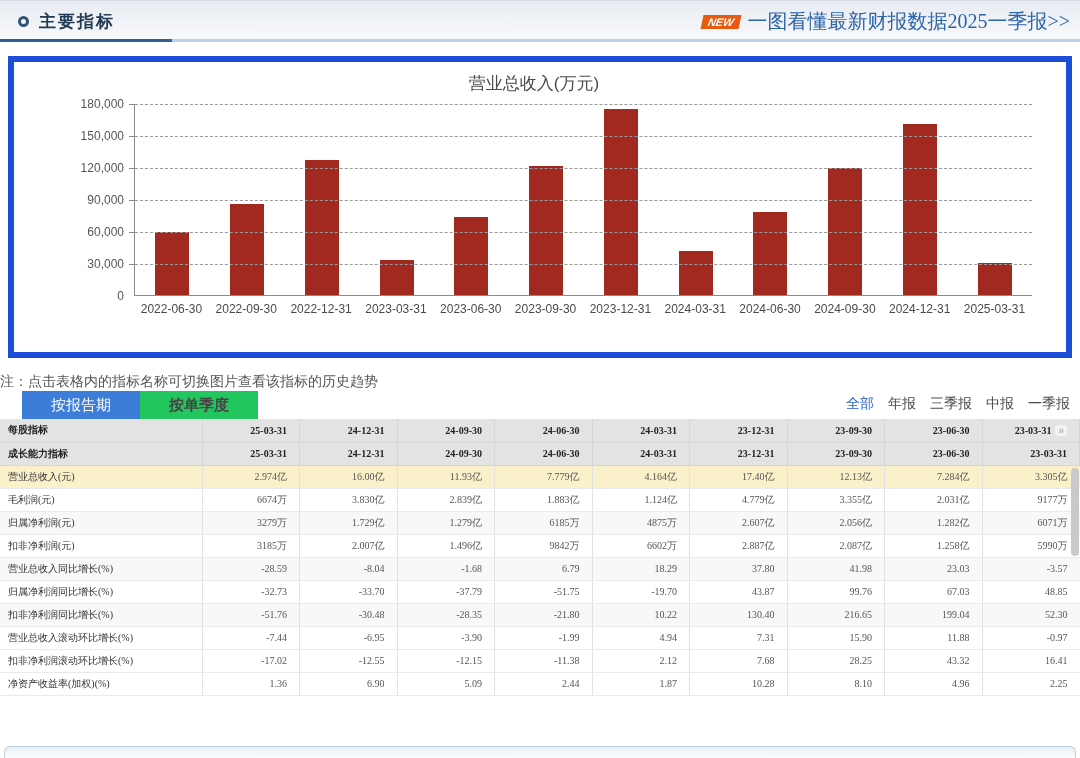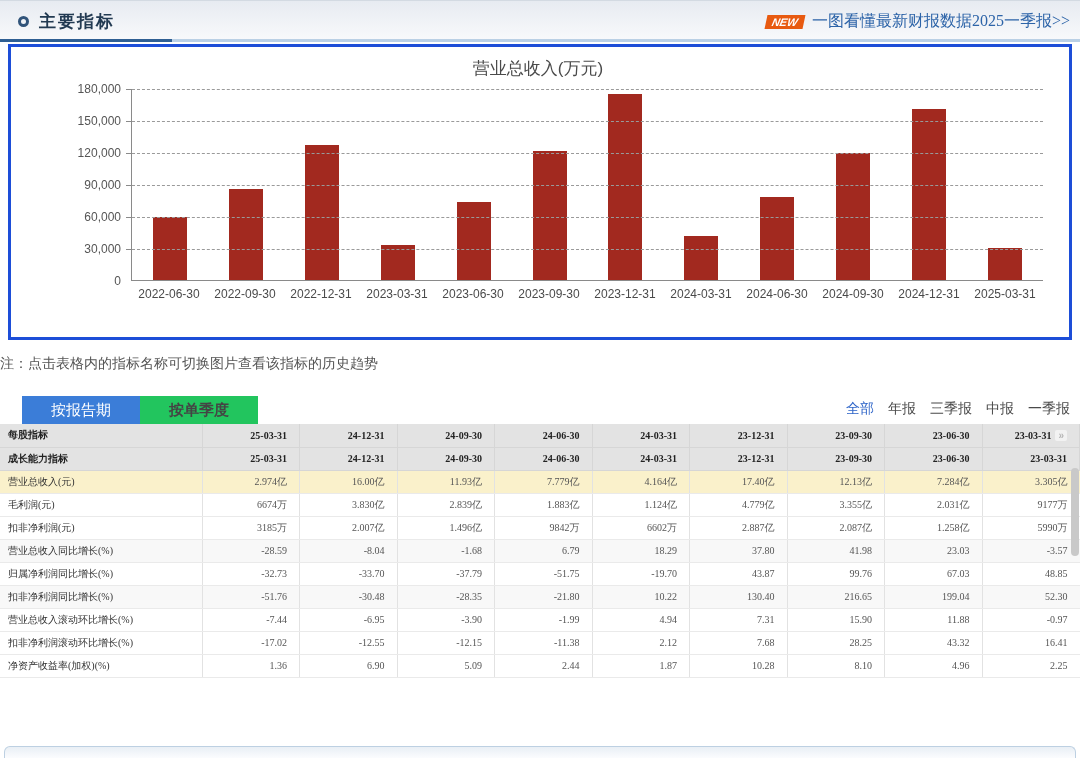--- a/index.html
+++ b/index.html
@@ -11,50 +11,50 @@
     background:linear-gradient(#e7ebf1,#f9fafc);
     border-top:1px solid #d3dae2; display:flex; align-items:center; }
   .hdr-left { display:flex; align-items:center; margin-left:18px; flex:1; }
   .ring-icon { width:11px; height:11px; border:3px solid #31547a; border-radius:50%;
     display:inline-block; margin-right:10px; }
   .hdr-title { font-size:17px; font-weight:bold; color:#223a52; letter-spacing:2px; }
   .hdr-right { display:flex; align-items:center; margin-right:10px; }
   .new-badge { background:#e85a10; color:#fff; font-size:11px; font-style:italic;
     font-weight:bold; padding:1px 6px; transform:skewX(-12deg); margin-right:8px;
     font-family:"Liberation Sans",sans-serif; }
-  .promo-link { color:#2d64a8; font-size:16px; text-decoration:none; }
+  .promo-link { color:#2d64a8; font-size:20px; text-decoration:none; }
   .hdr-underline { position:absolute; left:0; bottom:0; height:3px; width:100%;
     background:#bad0e5; }
   .hdr-underline-dark { position:absolute; left:0; bottom:0; height:3px; width:172px;
     background:#2f5f93; }
 
   
-  .panel { margin:2px 8px 0 8px; border:3px solid #1d4ed8; background:#fff;
-    padding:10px 4px 12px 0; font-family:"Liberation Sans","DejaVu Sans",sans-serif; }
+  .panel { margin:14px 8px 0 8px; border:6px solid #1d4ed8; background:#fff;
+    padding:10px 12px 12px 0; font-family:"Liberation Sans","DejaVu Sans",sans-serif; }
   .chart-title { text-align:center; font-size:17px; color:#4a4a4a; line-height:24px; }
   .chart-wrap { position:relative; height:236px; margin-top:8px; }
   .plot { position:absolute; left:120px; right:22px; top:0; height:192px;
     border-left:1px solid #8a8a8a; border-bottom:1px solid #8a8a8a; }
   .gridline { position:absolute; left:0; right:0; height:0;
     border-top:1px dashed #9a9a9a; }
   .ytick { position:absolute; left:-6px; width:6px; height:0; border-top:1px solid #8a8a8a; }
   .ylabel { position:absolute; left:0; width:110px; text-align:right; font-size:12px;
     color:#555; }
   .bars { position:absolute; left:0; right:0; top:0; bottom:0; display:flex;
     align-items:flex-end; }
   .slot { flex:1; display:flex; justify-content:center; align-items:flex-end; height:100%; }
   .bar { width:34px; background:#a2291f; }
   .xlabels { position:absolute; left:120px; right:22px; top:198px; display:flex; }
   .xlabel { flex:1; text-align:center; font-size:12px; color:#4a4a4a; }
 
   
   .chart-note { text-align:left; font-size:14px; color:#555; margin-top:15px; }
 
   
-  .tab-row { display:flex; align-items:flex-start; margin-top:23px; position:relative; }
+  .tab-row { display:flex; align-items:flex-start; position:relative; }
   .tab { width:118px; height:28px; line-height:28px; text-align:center; font-size:15px;
     cursor:pointer; }
   .tab.active { background:#3b7dd8; color:#fff; margin-left:22px; }
   .tab.inactive { background:#22c55e; color:#444;font-weight:bold; }
   .filters { position:absolute; right:10px; bottom:6px; font-size:14px; }
   .filter-link { color:#4a4a4a; text-decoration:none; margin-left:14px; }
   .filter-link.active { color:#2d64c8; }
 
   
   table.metrics { width:100%; border-collapse:collapse; table-layout:fixed;
@@ -244,20 +244,32 @@
         <td class="num">6674万</td>
         <td class="num">3.830亿</td>
         <td class="num">2.839亿</td>
         <td class="num">1.883亿</td>
         <td class="num">1.124亿</td>
         <td class="num">4.779亿</td>
         <td class="num">3.355亿</td>
         <td class="num">2.031亿</td>
         <td class="num">9177万</td>
       </tr>
+      <tr class="alt">
+        <td class="label">归属净利润(元)</td>
+        <td class="num">3279万</td>
+        <td class="num">1.729亿</td>
+        <td class="num">1.279亿</td>
+        <td class="num">6185万</td>
+        <td class="num">4875万</td>
+        <td class="num">2.607亿</td>
+        <td class="num">2.056亿</td>
+        <td class="num">1.282亿</td>
+        <td class="num">6071万</td>
+      </tr>
       <tr>
         <td class="label">扣非净利润(元)</td>
         <td class="num">3185万</td>
         <td class="num">2.007亿</td>
         <td class="num">1.496亿</td>
         <td class="num">9842万</td>
         <td class="num">6602万</td>
         <td class="num">2.887亿</td>
         <td class="num">2.087亿</td>
         <td class="num">1.258亿</td>

